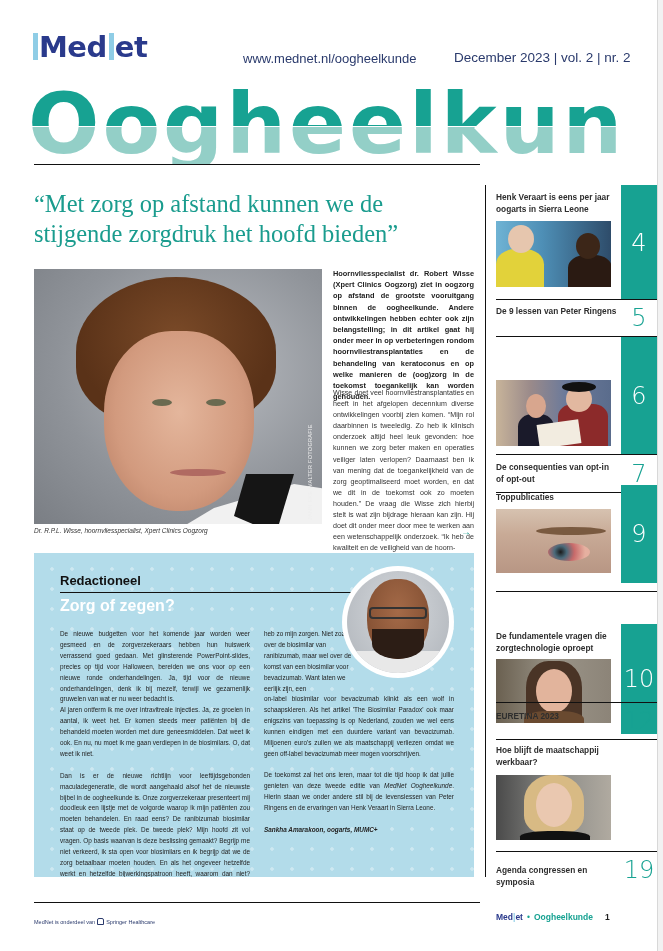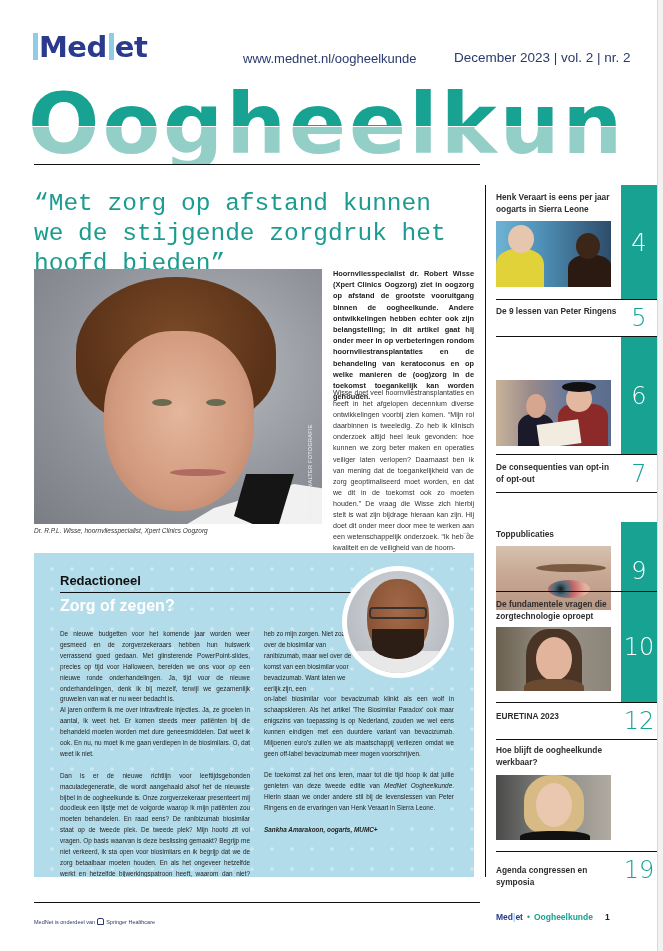--- a/index.html
+++ b/index.html
@@ -16,21 +16,21 @@
   .url { position: absolute; left: 243px; top: 51px; font-size: 13px; color: #2a3a6c; }
   .issue { position: absolute; left: 454px; top: 50px; font-size: 13.5px; color: #2a3a6c; }
 
   .masthead { position: absolute; left: 28px; top: 84px; width: 600px; height: 80px; overflow: hidden; }
   .masthead .word { position: absolute; left: 0; top: -10px; font-family: "DejaVu Sans", sans-serif; font-weight: bold; font-size: 84px; letter-spacing: 3px; line-height: 100px; white-space: nowrap; }
   .masthead .top { color: #17a292; clip-path: inset(0 0 48% 0); }
   .masthead .bot { color: #93cfc7; clip-path: inset(53% 0 0 0); }
   .rule-top { position: absolute; left: 34px; top: 164px; width: 446px; height: 1px; background: #111; }
 
   
-  .headline { position: absolute; left: 34px; top: 189px; width: 440px; font-family: Liberation Mono, monospace; font-size: 24.5px; line-height: 30px; color: #1a9c8e; }
+  .headline { position: absolute; left: 34px; top: 189px; width: 440px; font-family: Liberation Serif, serif; font-size: 24.5px; line-height: 30px; color: #1a9c8e; }
 
   
   .photo { position: absolute; left: 34px; top: 269px; width: 288px; height: 255px; overflow: hidden; background: radial-gradient(ellipse at 60% 40%, #b9bcc1 0%, #8f9399 60%, #7a7e84 100%); }
   .photo .hair { position: absolute; left: 42px; top: 8px; width: 200px; height: 150px; border-radius: 50% 50% 40% 40%; background: radial-gradient(ellipse at 50% 40%, #7a4a28 0%, #5a3218 70%); }
   .photo .face { position: absolute; left: 70px; top: 62px; width: 150px; height: 180px; border-radius: 45% 45% 48% 48%; background: radial-gradient(ellipse at 50% 45%, #e4b69c 0%, #d29a7e 60%, #b37a60 100%); }
   .photo .eye1, .photo .eye2 { position: absolute; top: 130px; width: 20px; height: 7px; border-radius: 50%; background: #6a6a50; }
   .photo .eye1 { left: 118px; } .photo .eye2 { left: 172px; }
   .photo .mouth { position: absolute; left: 136px; top: 200px; width: 56px; height: 7px; border-radius: 50%; background: #b06a62; }
   .photo .shirt { position: absolute; left: 100px; top: 215px; width: 200px; height: 60px; background: #f1f1f1; clip-path: polygon(10% 100%, 40% 40%, 80% 0, 100% 10%, 100% 100%); }
   .photo .collar { position: absolute; left: 200px; top: 205px; width: 60px; height: 60px; background: #151515; clip-path: polygon(20% 0, 100% 0, 70% 100%, 0 70%); }
@@ -203,49 +203,49 @@
   <div class="num fill" style="top:0;height:117px">6</div>
 </div>
 <div class="toc-rule" style="top:454px"></div>
 
 <div class="toc-item" style="top:455px;height:37px">
   <div class="title" style="top:6px">De consequenties van opt-in of opt-out</div>
   <div class="num plain" style="top:0;height:37px">7</div>
 </div>
 <div class="toc-rule" style="top:492px"></div>
 
-<div class="toc-item" style="top:522px;height:98px">
+<div class="toc-item" style="top:485px;height:98px">
   <div class="title" style="top:6px">Toppublicaties</div>
   <div class="thumb t3" style="top:24px;height:64px">
       <div class="brow"></div>
       <div class="eye"></div>
     </div>
   <div class="num fill" style="top:0;height:98px">9</div>
 </div>
 <div class="toc-rule" style="top:591px"></div>
 
-<div class="toc-item" style="top:592px;height:110px">
+<div class="toc-item" style="top:624px;height:110px">
   <div class="title" style="top:6px">De fundamentele vragen die zorgtechnologie oproept</div>
   <div class="thumb t4" style="top:35px;height:64px">
       <div class="hair"></div>
       <div class="face"></div>
       <div class="coat"></div>
     </div>
   <div class="num fill" style="top:0;height:110px">10</div>
 </div>
 <div class="toc-rule" style="top:702px"></div>
 
 <div class="toc-item" style="top:703px;height:36px">
   <div class="title" style="top:7px">EURETINA 2023</div>
   <div class="num plain" style="top:0;height:36px">12</div>
 </div>
 <div class="toc-rule" style="top:739px"></div>
 
 <div class="toc-item" style="top:740px;height:111px">
-  <div class="title" style="top:4px">Hoe blijft de oogheelkunde werkbaar?</div>
+  <div class="title" style="top:4px">Hoe blijft de maatschappij werkbaar?</div>
   <div class="thumb t5" style="top:35px;height:65px">
       <div class="hair"></div>
       <div class="face"></div>
       <div class="top"></div>
     </div>
 </div>
 <div class="toc-rule" style="top:851px"></div>
 
 <div class="toc-item" style="top:852px;height:36px">
   <div class="title" style="top:12px">Agenda congressen en symposia</div>

